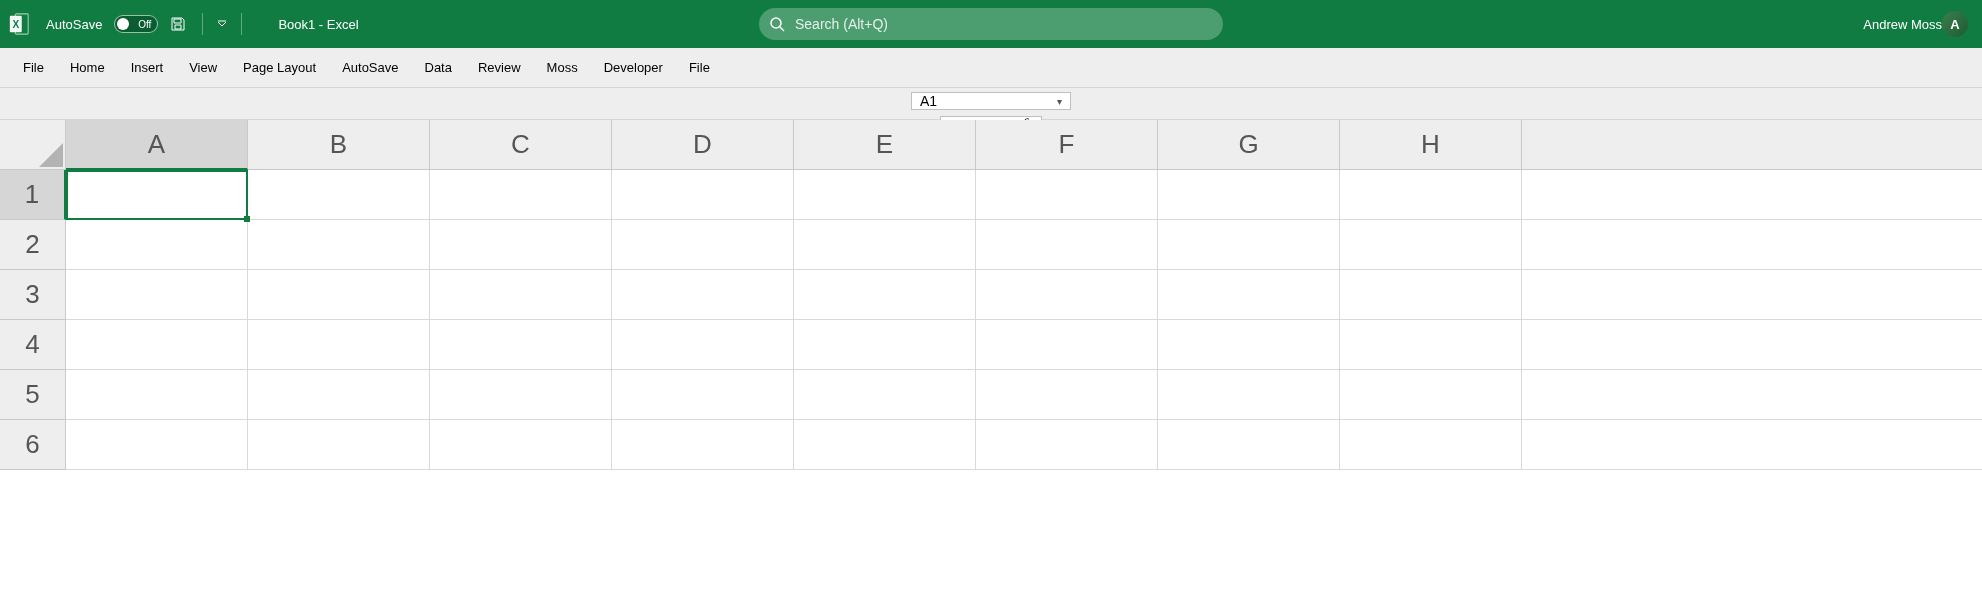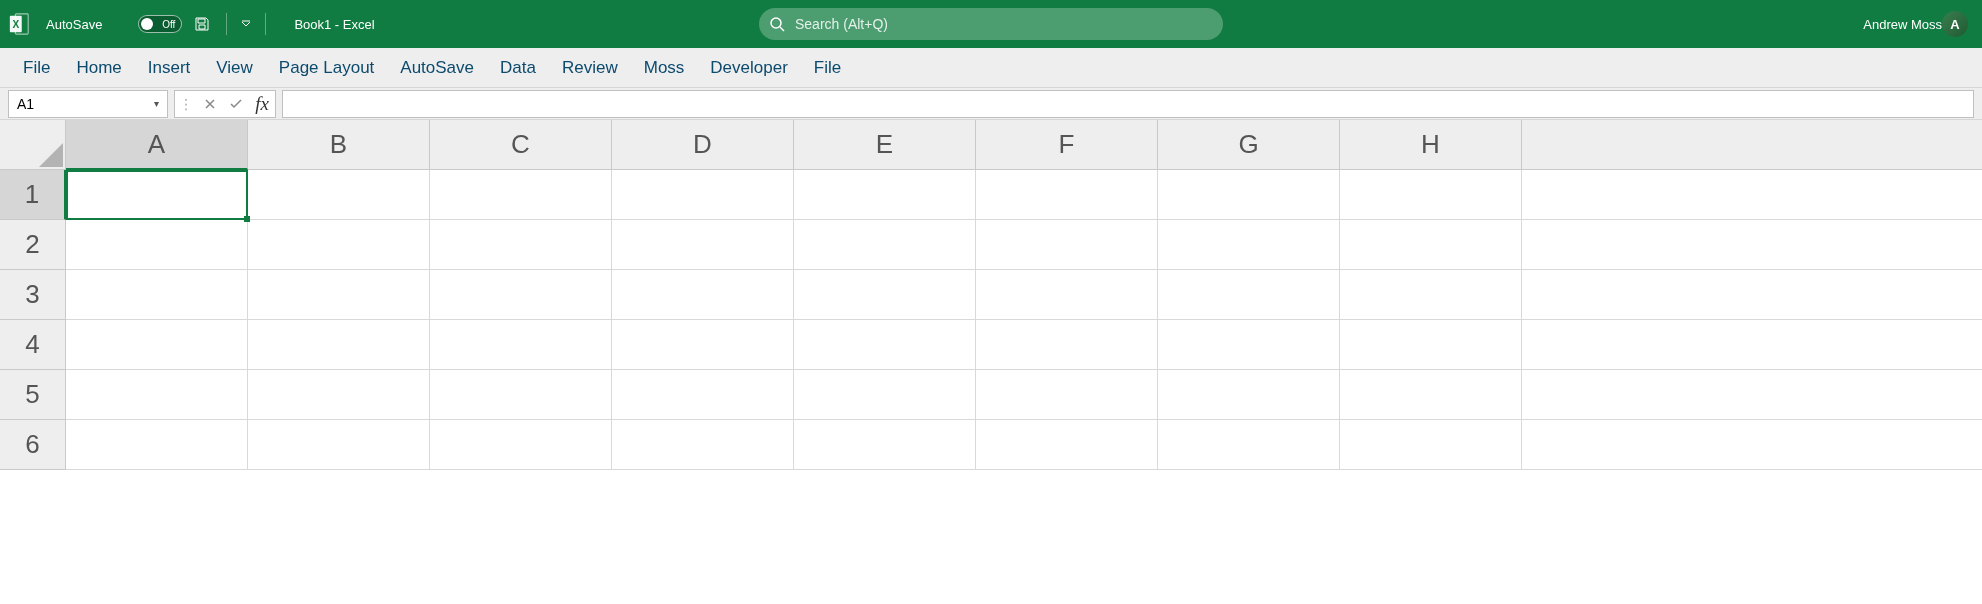--- a/index.html
+++ b/index.html
@@ -34,21 +34,20 @@
   .toggle {
     width: 44px; height: 18px;
     background: #0a5c31;
     border: 1px solid rgba(255,255,255,0.6);
     border-radius: 10px;
     position: relative;
     display: flex; align-items: center; justify-content: flex-end;
     font-size: 10px; color: #fff;
     padding-right: 6px;
     cursor: pointer;
-    margin-left: 24px;
   }
   .toggle-knob {
     position: absolute;
     left: 2px; top: 50%; transform: translateY(-50%);
     width: 12px; height: 12px; border-radius: 50%;
     background: #fff;
   }
 
   .save-icon {
     width: 24px; height: 24px;
@@ -63,21 +62,21 @@
     margin: 0 4px;
   }
 
   .qat-custom {
     width: 14px; height: 20px;
     display: inline-flex; align-items: center; justify-content: center;
     cursor: pointer;
   }
 
   .doc-title {
-    margin-left: 16px;
+    margin-left: 24px;
     font-size: 13px;
     text-align: center;
   }
 
   .search-wrap {
     position: absolute;
     left: 50%; transform: translateX(-50%);
     height: 32px; width: 464px;
     background: rgba(255,255,255,0.25);
     border-radius: 16px;
@@ -104,39 +103,40 @@
     display: flex; align-items: center; justify-content: center;
     font-size: 13px; font-weight: 600;
   }
 
   
   .ribbon-tabs {
     height: 40px;
     background: #eeeeee;
     display: flex; 
     padding-left: 10px;
-    font-size: 17px;
-    color: #0c4a6e;
+    font-size: 13px;
+    color: #000000;
     border-bottom: 1px solid #d6d6d6;
   }
   .ribbon-tab {
     padding: 0 13px;
     height: 100%;
     display: flex; align-items: center;
     cursor: pointer;
   }
 
   
   .formula-row {
     height: 32px;
     background: #eeeeee;
     display: flex; align-items: center;
     padding: 4px 8px;
     gap: 6px;
     border-bottom: 1px solid #d6d6d6;
+    flex-direction: column;
   }
   .name-box {
     width: 160px; height: 28px;
     background: #fff;
     border: 1px solid #c0c0c0;
     display: flex; align-items: center; justify-content: space-between;
     padding: 0 8px;
     font-size: 14px;
   }
   .name-box .chev { font-size: 10px; color: #555; cursor:pointer;}

